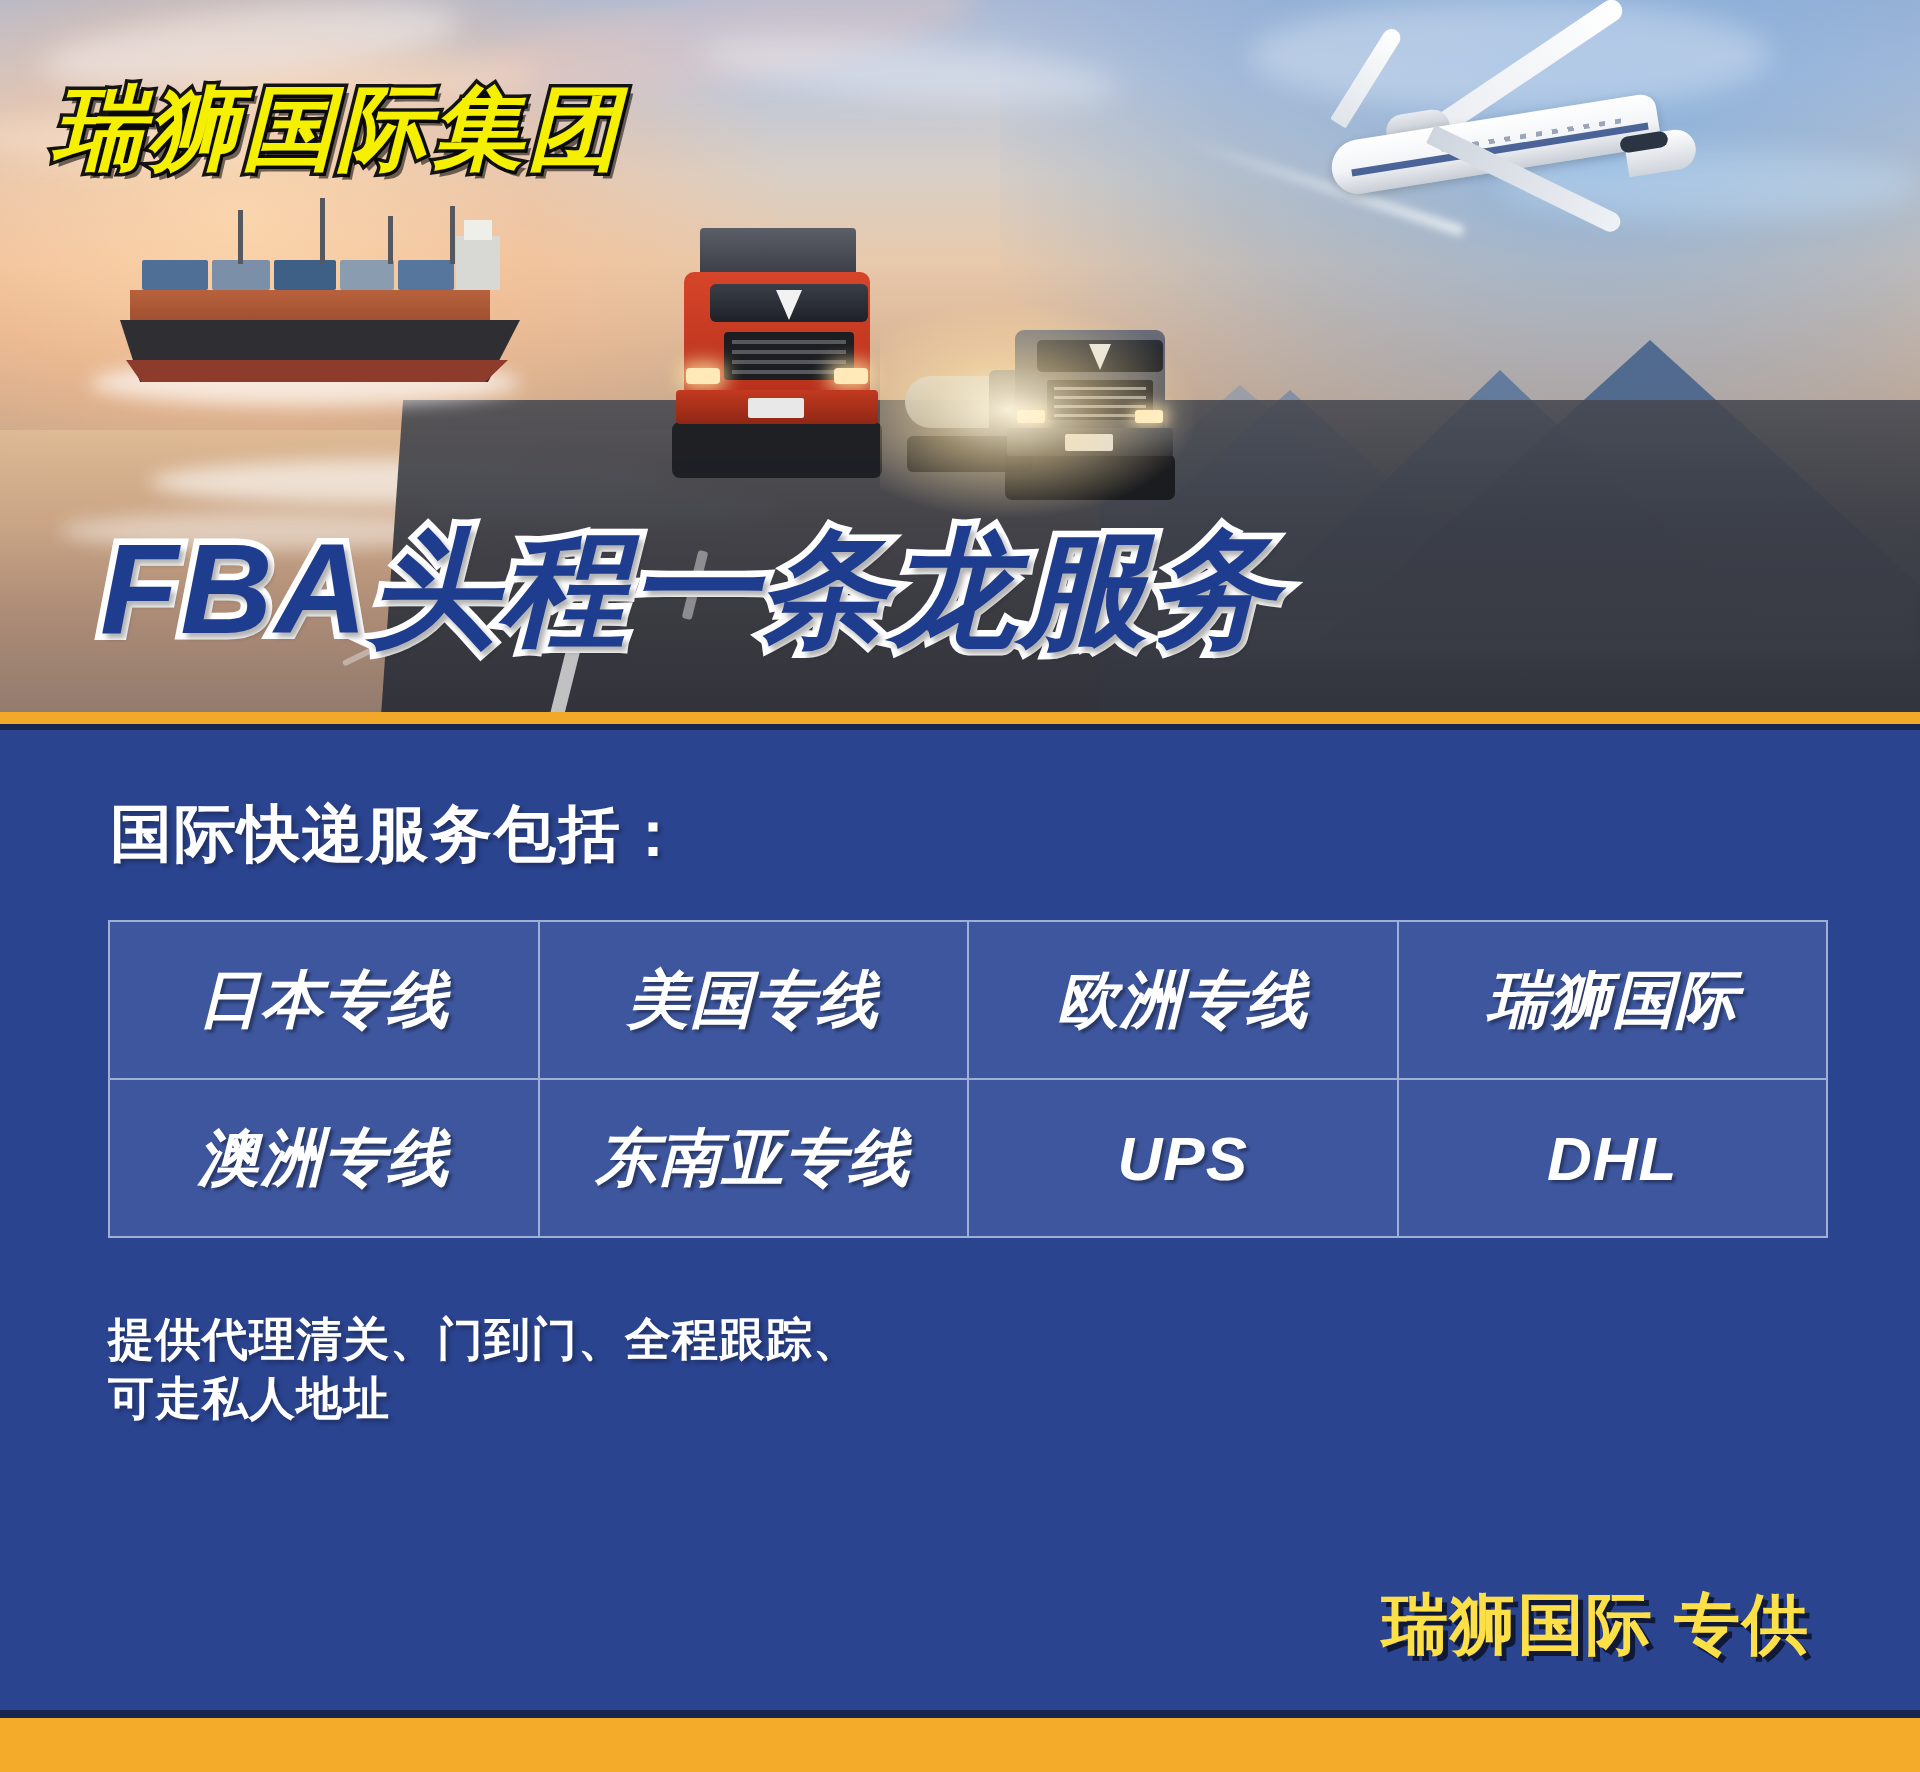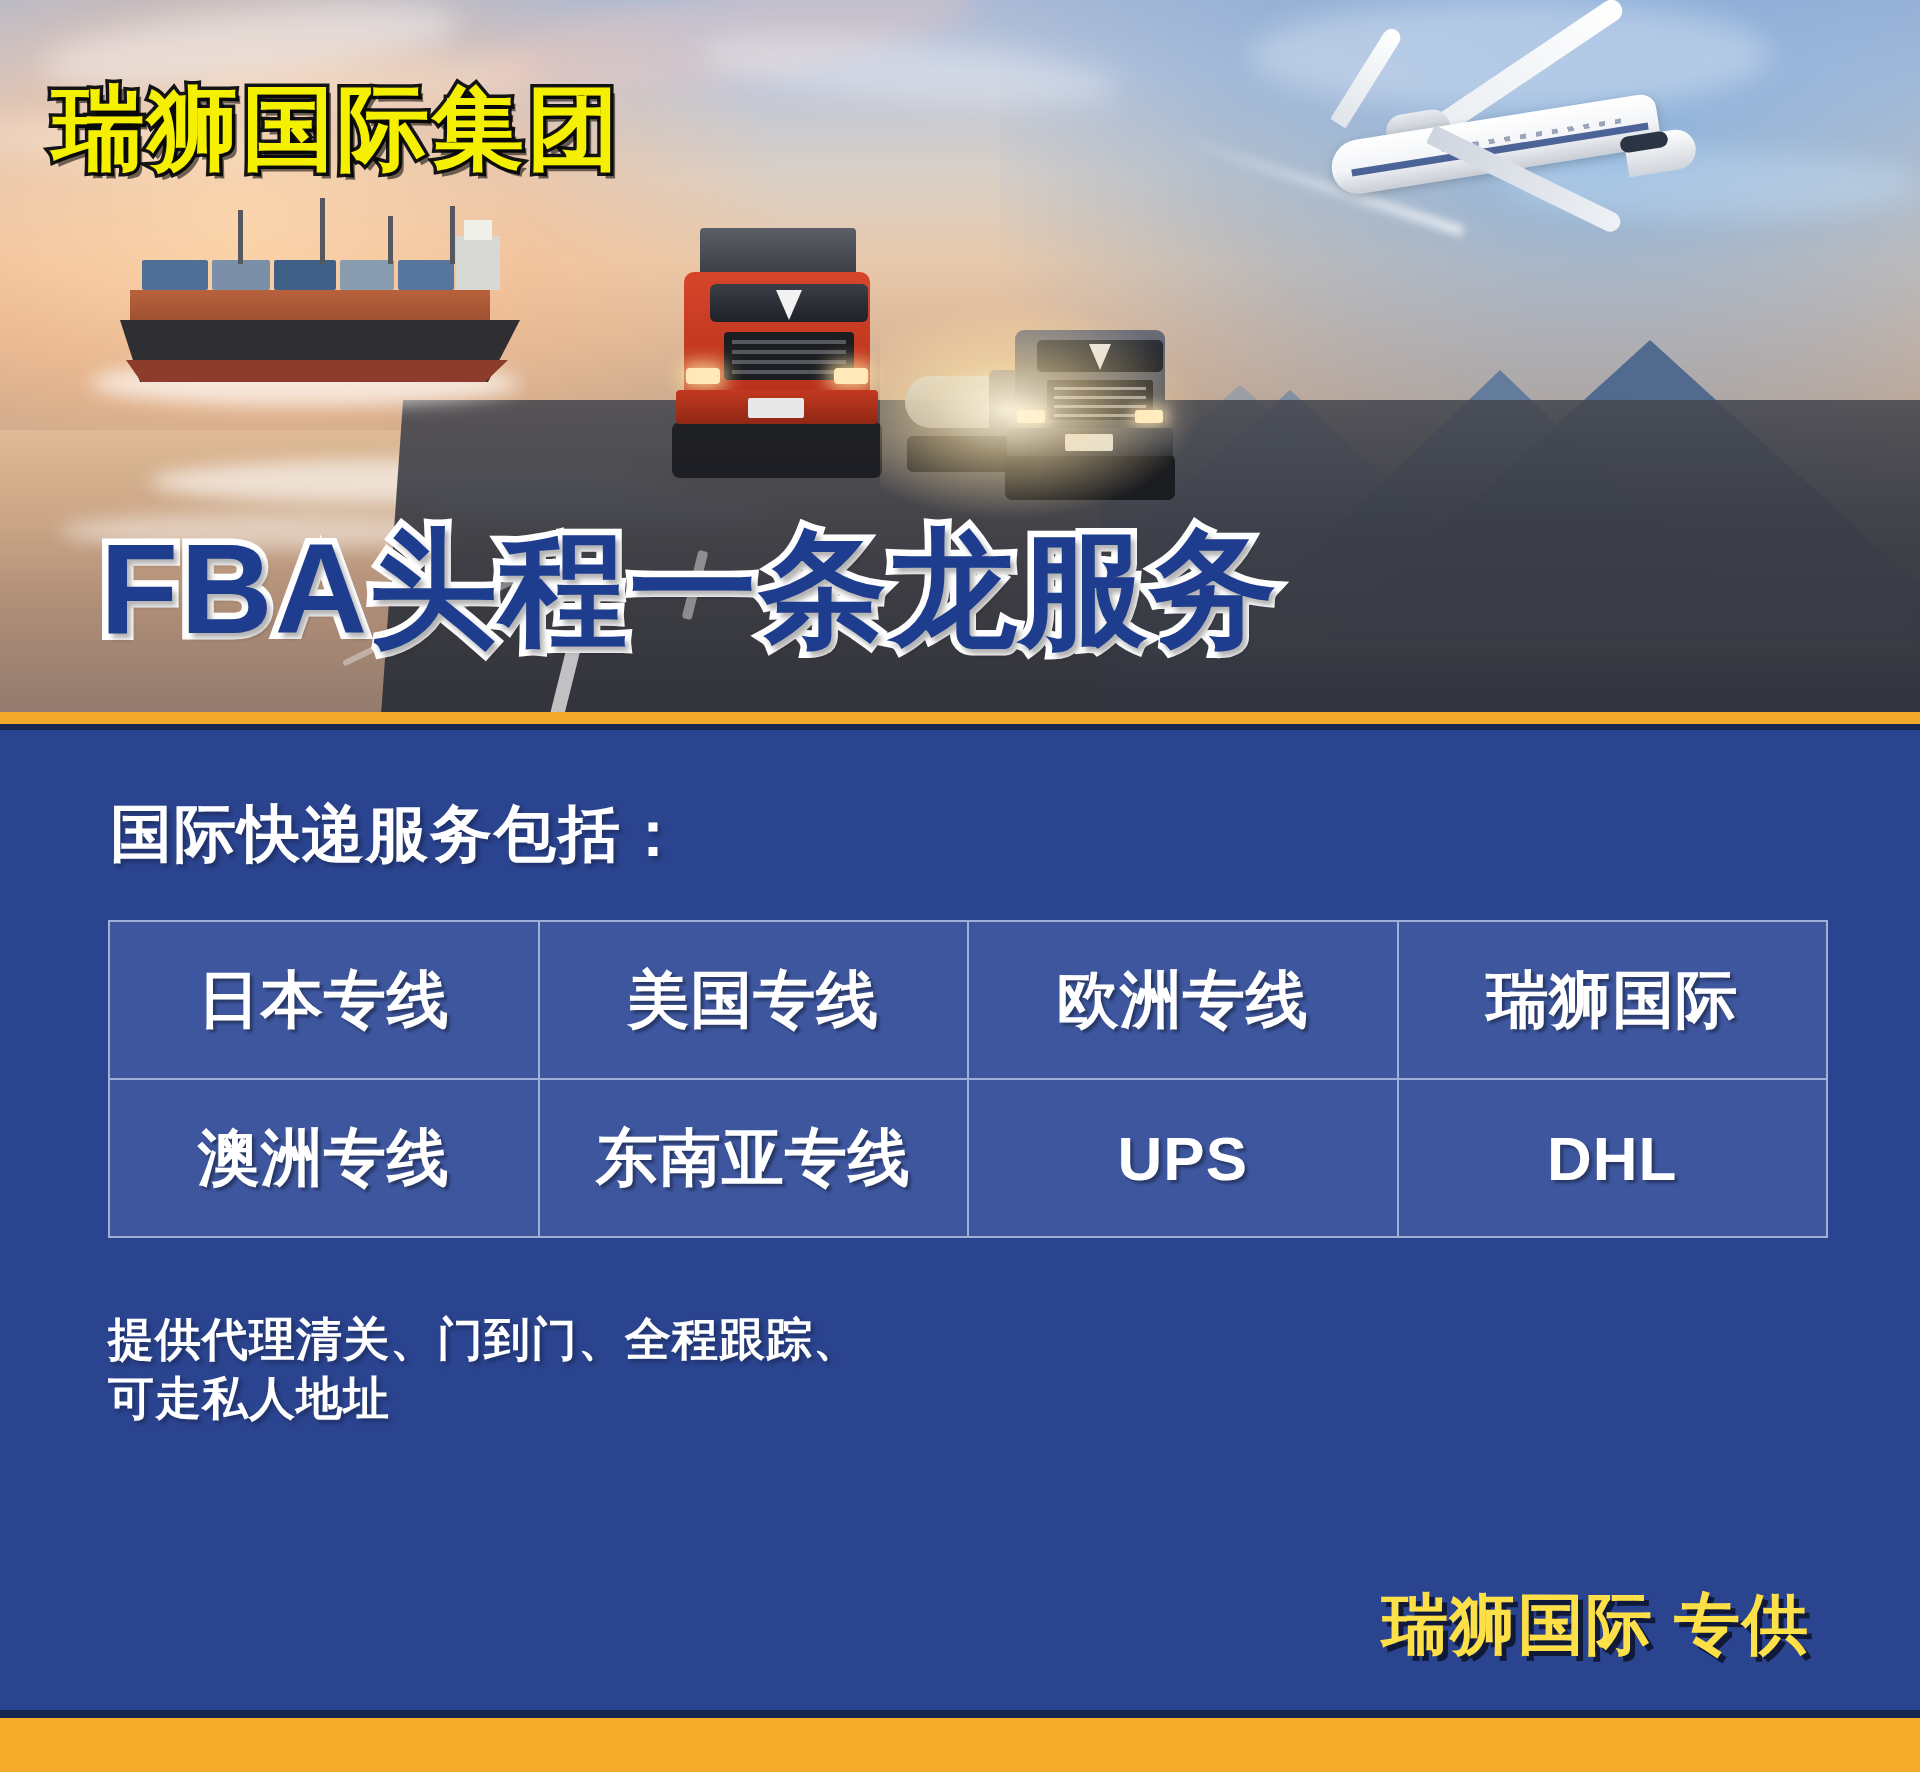--- a/index.html
+++ b/index.html
@@ -16,20 +16,21 @@
   
   .hero {
     position:absolute; left:0; top:0;
     width:1920px; height:730px;
     overflow:hidden;
     background:
       linear-gradient(to bottom,
         #a8b9d6 0%, #bcc6da 10%, #d9cfc6 24%,
         #e8c9ab 36%, #dcb899 46%, #c9a98e 56%,
         #b0a191 66%, #8e9bad 80%, #7e93b2 100%);
+    font-style: italic;
   }
   
   .hero-glow-l {
     position:absolute; left:-120px; top:-60px;
     width:900px; height:620px;
     background:radial-gradient(ellipse at 40% 45%,
       rgba(255,214,170,.85) 0%, rgba(255,190,140,.45) 38%,
       rgba(220,170,150,0) 72%);
   }
   
@@ -377,20 +378,21 @@
     letter-spacing:2px; white-space:nowrap;
     text-shadow:3px 3px 4px rgba(0,0,0,.30);
   }
 
   
   .svc-table {
     position:absolute; left:108px; top:190px;
     width:1720px;
     border-collapse:collapse;
     table-layout:fixed;
+    font-style:italic;
   }
   .svc-table td {
     border:2px solid #9fb0d6;
     background:#3d569e;
     height:158px;
     text-align:center; vertical-align:middle;
     color:#ffffff; font-weight:bold;
     font-size:62px; letter-spacing:1px;
     text-shadow:3px 3px 3px rgba(0,0,0,.35);
     white-space:nowrap;

